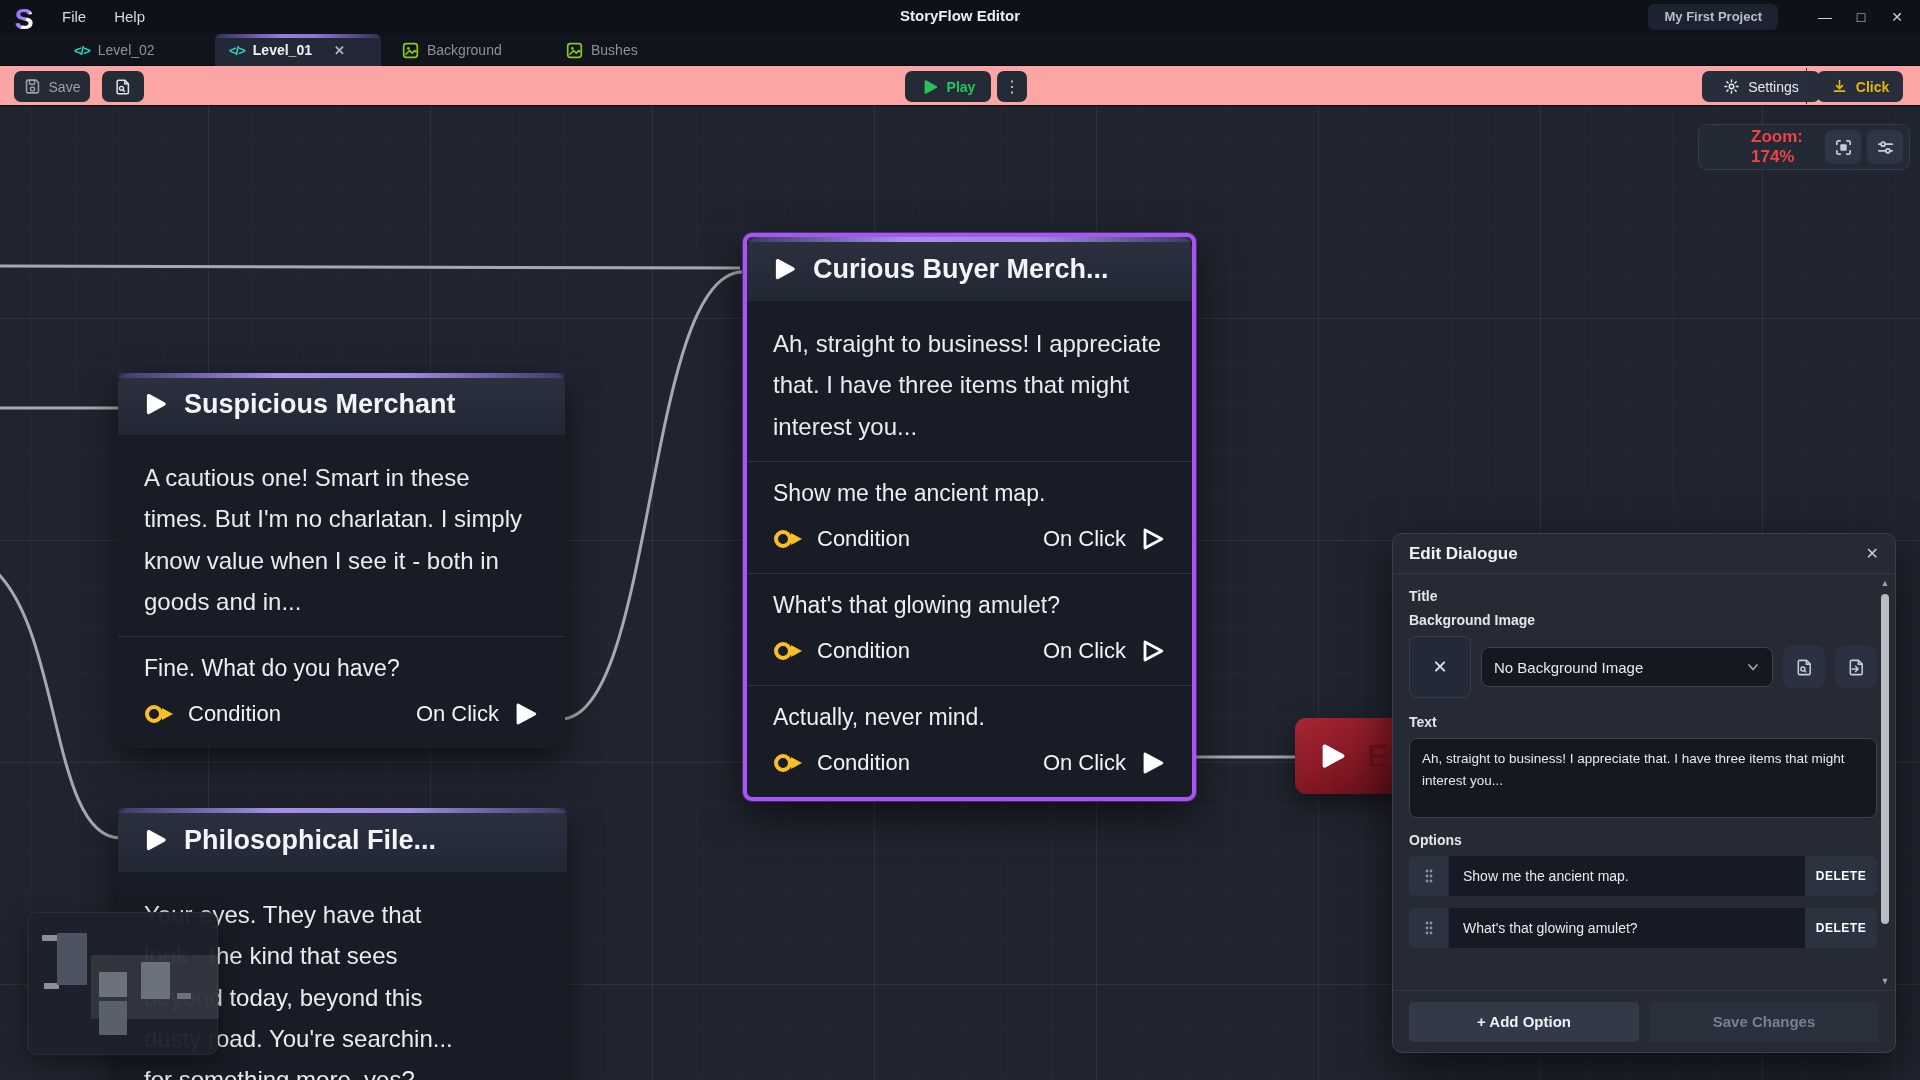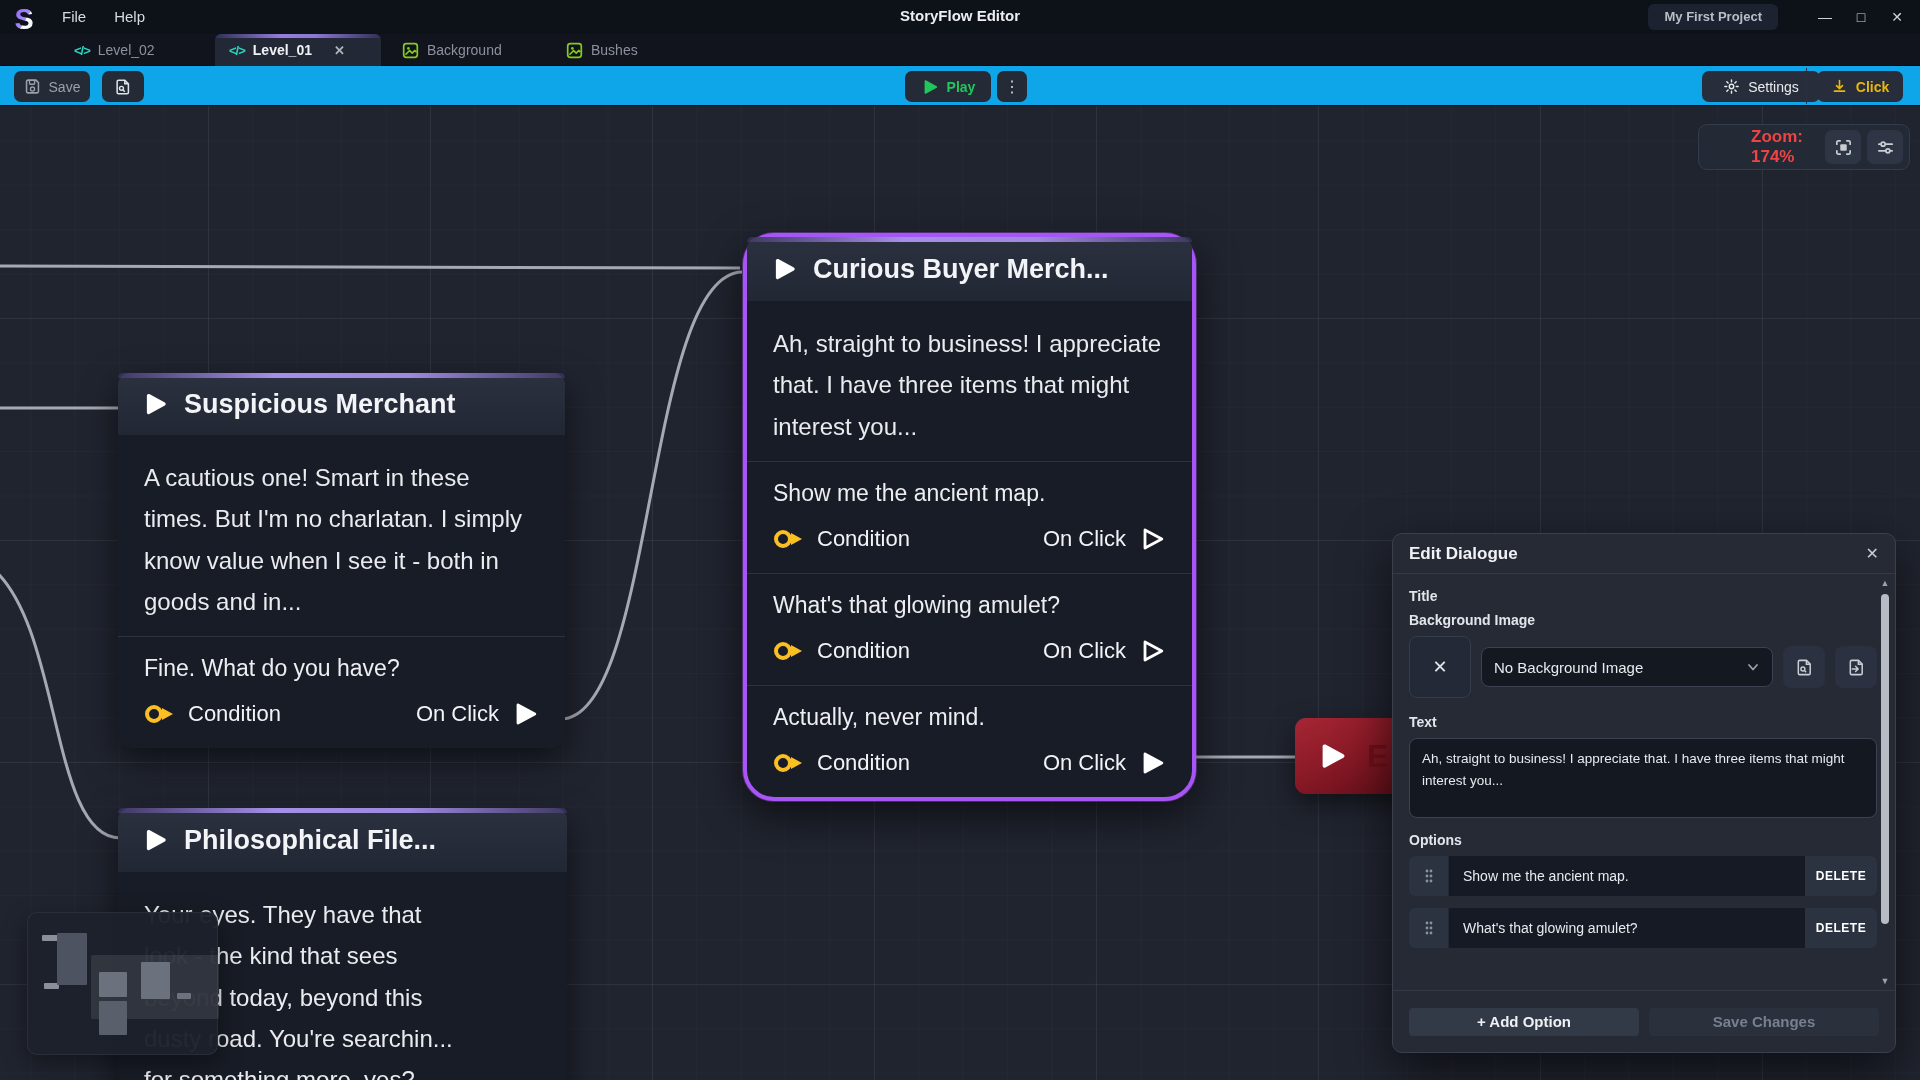--- a/index.html
+++ b/index.html
@@ -20,21 +20,21 @@
   .tabbar { position:absolute; left:0; top:34px; width:1920px; height:32px; background:#11141d; border-bottom:1px solid #090b11; z-index:30; }
   .tab { position:absolute; top:0; height:32px; display:flex; align-items:center; gap:8px; padding:0 14px; color:#8b919d; font-size:14px; }
   .tab .codeicon { color:#2dd4bf; font-size:13px; font-weight:700; letter-spacing:-1px; }
   .tab.active { background:#232836; border-radius:6px 6px 0 0; color:#f0f2f6; font-weight:600; overflow:hidden; }
   .tab.active::before { content:""; position:absolute; left:0; top:0; right:0; height:4px;
     background:linear-gradient(90deg, rgba(124,92,246,.15), rgba(167,139,250,.85) 40%, rgba(167,139,250,.8) 60%, rgba(124,92,246,.15)); }
   .tab-close { margin-left:14px; color:#aeb3bc; font-size:13px; cursor:pointer; }
   .imgicon svg { display:block; }
 
   
-  .toolbar { position:absolute; left:0; top:66px; width:1920px; height:40px; background:#0ea5e9; border-bottom:1px solid #0c0f15; z-index:30; }
+  .toolbar { position:absolute; left:0; top:66px; width:1920px; height:40px; background:#fca5a5; border-bottom:1px solid #0c0f15; z-index:30; }
   .tbtn { position:absolute; top:5px; height:31px; background:#242a36; border-radius:7px; display:flex; align-items:center; justify-content:center; gap:8px; color:#9aa1ac; font-size:14px; }
   .tbtn svg { display:block; }
   .btn-save { left:14px; width:76px; }
   .btn-filesearch { left:102px; width:42px; }
   .btn-play { left:905px; width:86px; color:#22c55e; font-weight:600; }
   .btn-kebab { left:997px; width:30px; color:#cdd1d8; font-size:16px; }
   .btn-settings { left:1702px; width:118px; background:#272d3a; color:#e8eaee; }
   .toolbar-divider { position:absolute; left:1806px; top:2px; width:1px; height:36px; background:#2a3040; }
   .btn-export { left:1817px; width:86px; background:#272d3a; color:#e7b70c; font-weight:700; }
 
@@ -64,21 +64,21 @@
   .node-body { padding:22px 26px 14px 26px; color:#e9ebef; font-size:24px; line-height:1.72; border-bottom:1px solid #2c3240; }
   .opt { padding:18px 26px 20px 26px; border-bottom:1px solid #2c3240; }
   .opt:last-child { border-bottom:none; }
   .opt-text { color:#eceef2; font-size:23px; }
   .opt-row { display:flex; align-items:center; margin-top:18px; }
   .cond { display:flex; align-items:center; gap:12px; color:#f2f3f6; font-size:22px; }
   .onclick { margin-left:auto; display:flex; align-items:center; gap:12px; color:#f2f3f6; font-size:22px; }
 
   .node-suspicious { left:118px; top:267px; width:447px; }
   .node-suspicious .node-header { height:62px; }
-  .node-curious { left:743px; top:127px; width:453px; border:4px solid #a855f7; border-radius:31px; box-shadow:0 0 0 1px rgba(168,85,247,.35), 0 14px 40px rgba(0,0,0,.6); }
+  .node-curious { left:743px; top:127px; width:453px; border:4px solid #a855f7; border-radius:9px; box-shadow:0 0 0 1px rgba(168,85,247,.35), 0 14px 40px rgba(0,0,0,.6); }
   .node-curious .node-header { height:64px; }
   .node-philosophical { left:118px; top:702px; width:449px; height:400px; }
   .node-philosophical .node-header { height:64px; }
   .node-philosophical .node-body { border-bottom:none; }
 
   .node-end { position:absolute; left:1295px; top:612px; width:118px; height:76px; border-radius:11px;
     background:linear-gradient(155deg,#a52634 0%, #8c1a27 45%, #5c0e18 100%);
     box-shadow:0 10px 26px rgba(0,0,0,.5); display:flex; align-items:center; gap:20px; padding:0 22px; z-index:2; }
   .end-label { color:#6d1019; font-size:32px; font-weight:800; }
 
@@ -98,21 +98,21 @@
   .bg-preview { width:62px; height:62px; background:#232936; border:1px solid #363d4c; border-radius:8px; display:flex; align-items:center; justify-content:center; color:#dfe3e9; font-size:18px; flex:none; }
   .bg-select { flex:1; height:40px; background:#141821; border:1px solid #3c4252; border-radius:8px; display:flex; align-items:center; padding:0 12px; color:#e7eaee; font-size:15px; }
   .bg-select svg { margin-left:auto; }
   .icon-sq { width:42px; height:42px; background:#2b3140; border-radius:8px; display:flex; align-items:center; justify-content:center; flex:none; color:#c9cdd4; }
   .ftextarea { height:80px; background:#141821; border:1px solid #3c4252; border-radius:8px; color:#e7eaee; font-size:13.5px; line-height:1.6; padding:9px 12px; margin-bottom:14px; overflow:hidden; }
   .opt-item { display:flex; align-items:stretch; background:#2b3240; border-radius:6px; margin-bottom:12px; height:40px; overflow:hidden; }
   .drag-cell { width:40px; display:flex; align-items:center; justify-content:center; color:#8b919d; border-right:1px solid #232937; }
   .opt-input { flex:1; background:#161a24; color:#e7eaee; font-size:14px; display:flex; align-items:center; padding:0 14px; }
   .del-btn { width:72px; display:flex; align-items:center; justify-content:center; color:#ffffff; font-size:12px; font-weight:700; letter-spacing:.5px; }
   .panel-footer { position:absolute; left:0; right:0; bottom:0; height:62px; border-top:1px solid #333947; display:flex; align-items:center; gap:10px; padding:0 16px; }
-  .pf-btn { flex:1; height:28px; border-radius:4px; display:flex; align-items:center; justify-content:center; font-size:15px; font-weight:600; }
+  .pf-btn { flex:1; height:40px; border-radius:4px; display:flex; align-items:center; justify-content:center; font-size:15px; font-weight:600; }
   .btn-add { background:#323947; color:#eef0f4; }
   .btn-savechanges { background:#2a303c; color:#788090; }
   .pscroll { position:absolute; right:4px; top:44px; bottom:66px; width:12px; }
   .pscroll .arrow { position:absolute; left:0; width:12px; color:#9aa1ac; font-size:9px; text-align:center; }
   .pscroll .thumb { position:absolute; left:2px; top:16px; width:8px; height:330px; background:#b6bbc4; border-radius:4px; }
 </style>
 </head>
 <body>
 
 <div class="titlebar">

